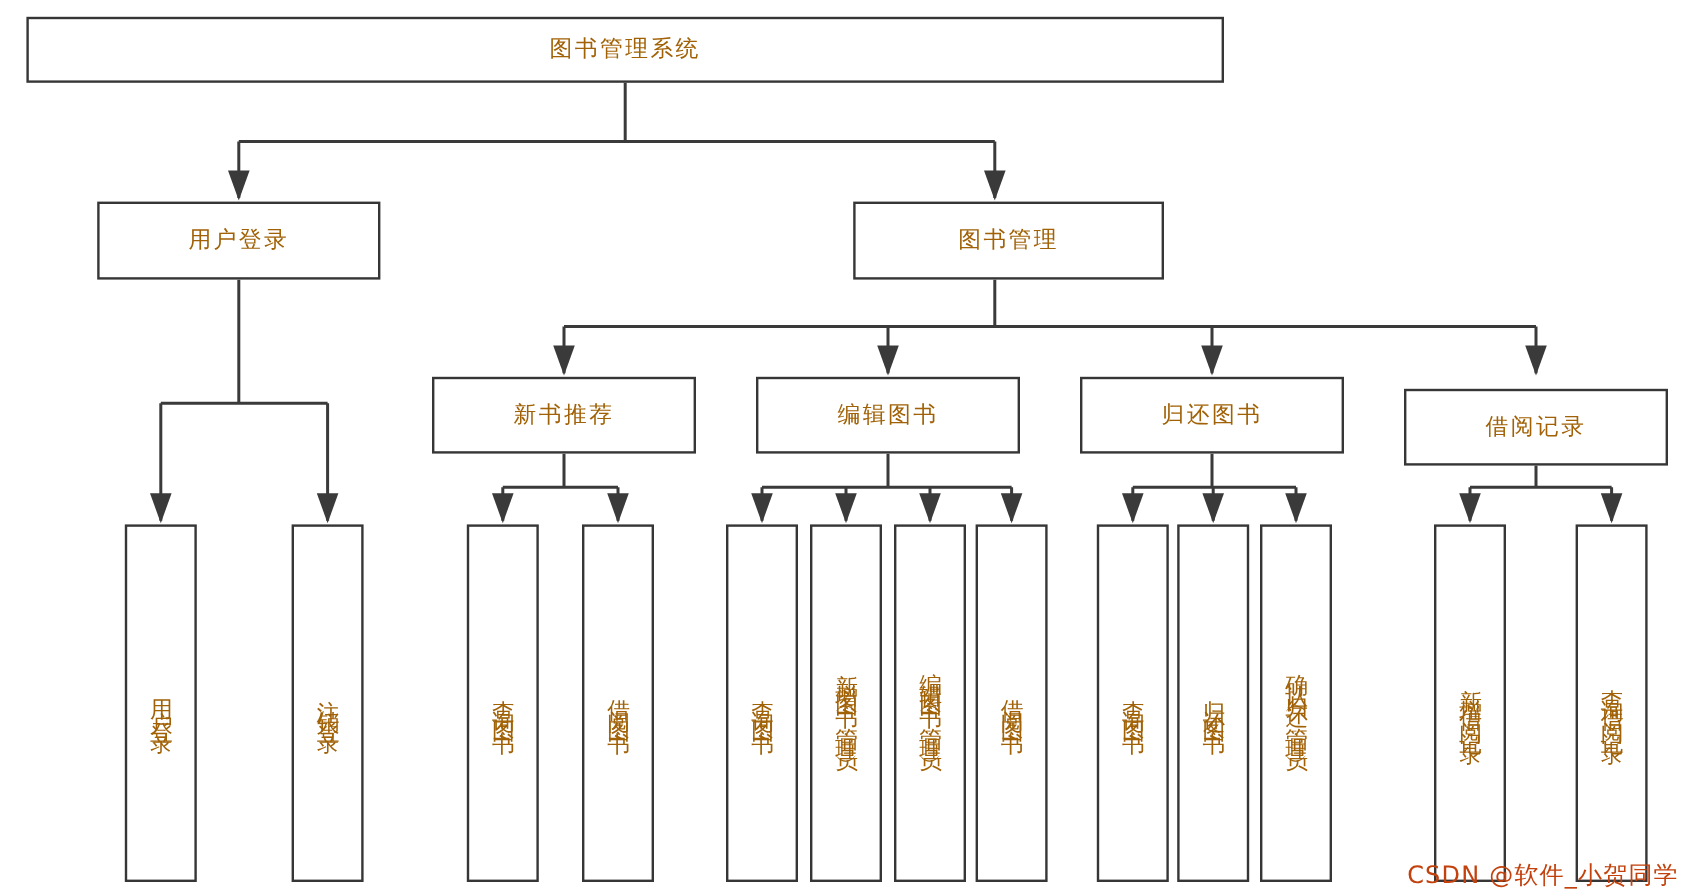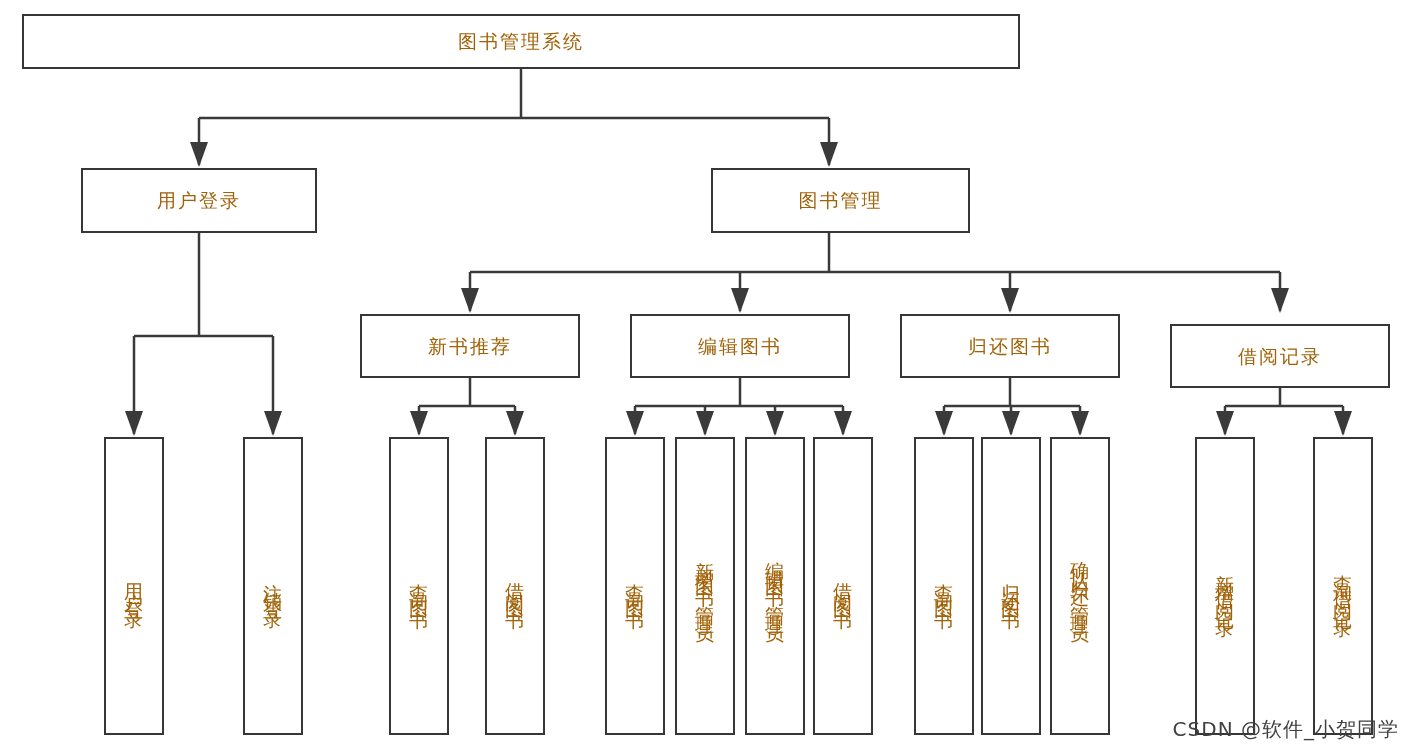--- a/index.html
+++ b/index.html
@@ -61,21 +61,21 @@
   #l-cu-query { left: 914px; }
   #l-cu-return{ left: 981px; }
   #l-cu-confirm{ left: 1050px; }
   #l-re-add   { left: 1195px; }
   #l-re-query { left: 1313px; }
   .watermark {
     position: absolute;
     top: 716px;
     right: 6px;
     font-size: 20px;
-    color: #404040;
+    color: #c2410c;
     letter-spacing: 1px;
     white-space: nowrap;
   }
 </style>
 </head>
 <body>
 
 <div class="canvas">
 
   <svg class="connectors" viewBox="0 0 1405 747" xmlns="http://www.w3.org/2000/svg">

